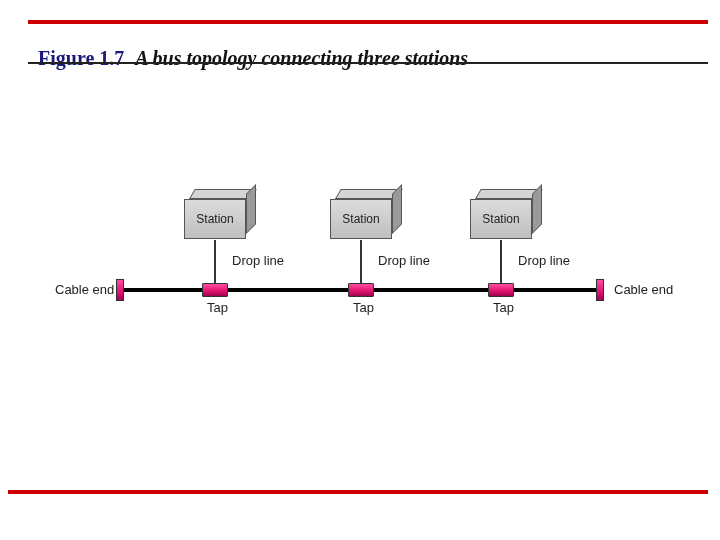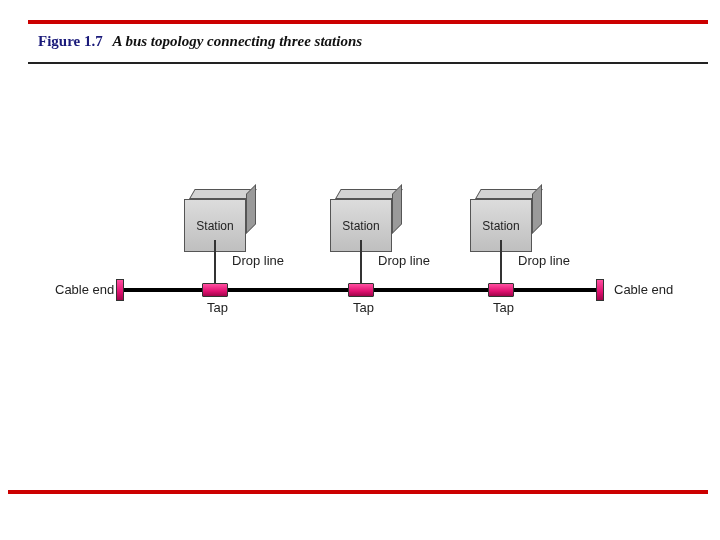--- a/index.html
+++ b/index.html
@@ -25,22 +25,22 @@
   }
   .rule-bot {
     position: absolute;
     left: 8px; right: 12px;
     top: 490px;
     border-top: 4px solid #cc0000;
   }
   .figtitle {
     position: absolute;
     left: 38px;
-    top: 33px;
-    font-size: 15px;
+    top: 47px;
+    font-size: 20px;
     color: #111;
   }
   .figtitle .fignum { font-weight: 700; font-style: normal; color: #1a1a7a; }
   .figtitle .figcap { font-weight: 700; font-style: italic; color: #111; margin-left: 6px; }
   .pagenum {
     position: absolute;
     left: 14px;
     top: 505px;
     font-size: 20px;
     font-family: Arial, Helvetica, sans-serif;
@@ -90,21 +90,21 @@
     background: #333;
   }
   
   .station {
     position: absolute;
     width: 72px; height: 50px;
   }
   .station .front {
     position: absolute;
     left: 0; top: 10px;
-    width: 62px; height: 53px;
+    width: 62px; height: 40px;
     background: linear-gradient(to bottom, #dcdcdc, #bfbfbf);
     border: 1px solid #555;
     display: flex;
     align-items: center;
     justify-content: center;
     font-family: Arial, Helvetica, sans-serif;
     font-size: 12px;
     color: #222;
   }
   .station .top {

